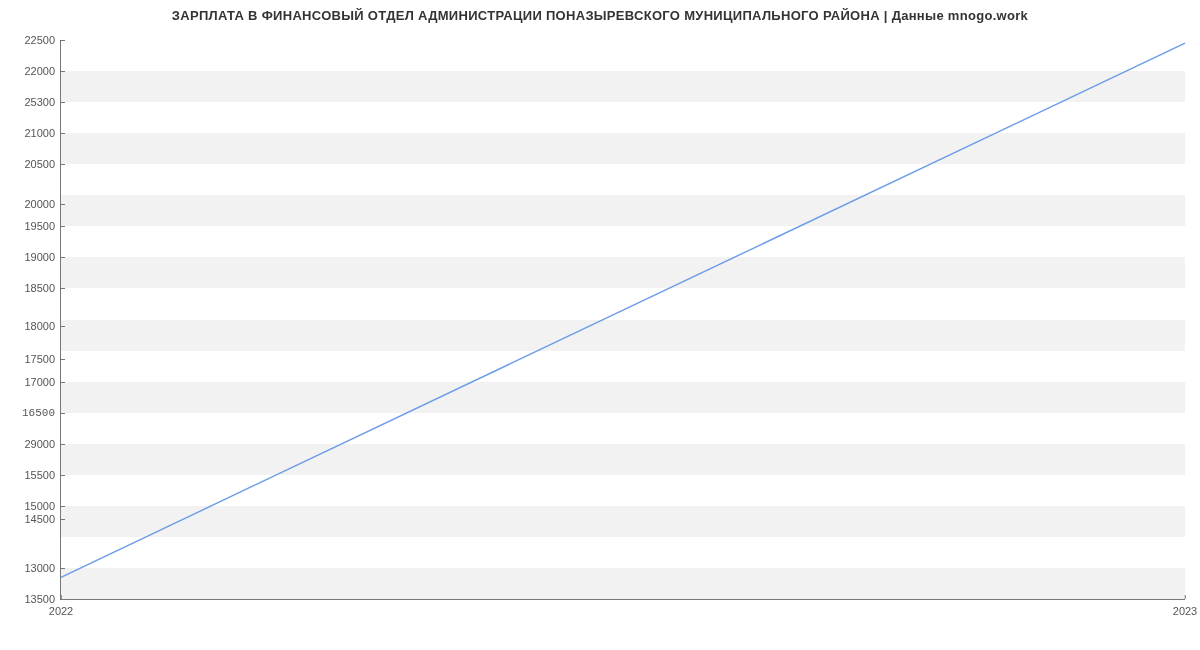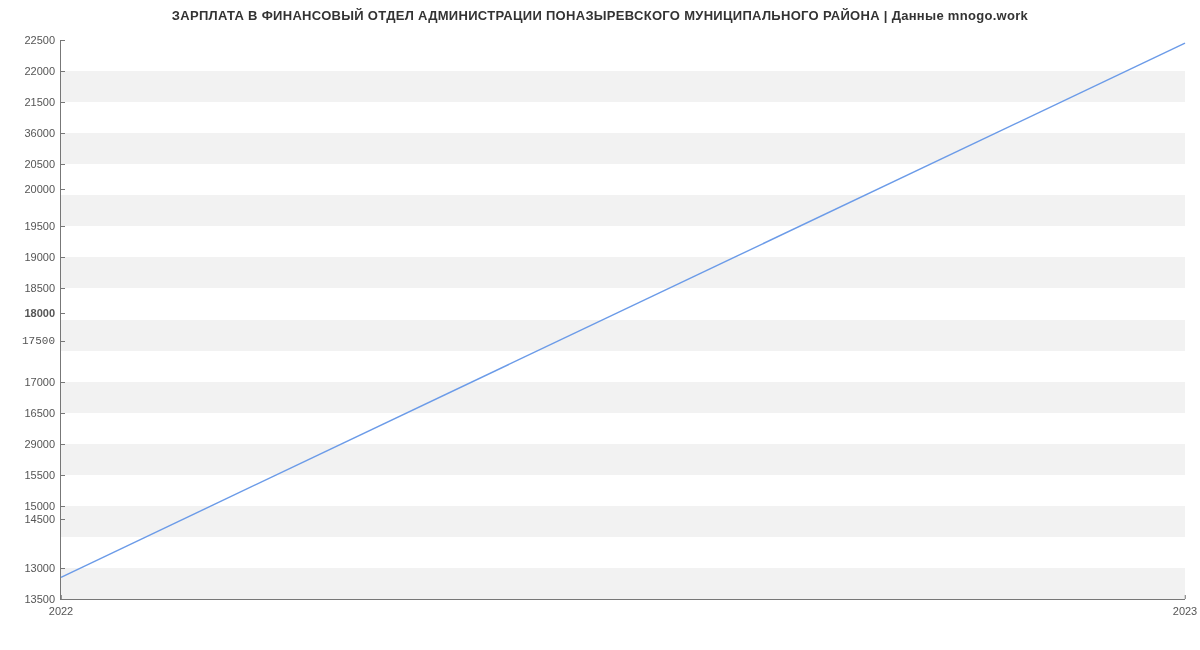--- a/index.html
+++ b/index.html
@@ -102,29 +102,29 @@
       <div class="band" style="top: 527.944px; height: 31.0556px;"></div>
     <svg class="line-layer" id="line-layer" preserveAspectRatio="none" viewBox="0 0 1124 559">
         <path d="M0.00,537.26L1124.00,3.11" fill="none" stroke="#6b9be8" stroke-width="1.4"></path>
       </svg>
   <div class="y-tick" style="top: 559px;">13500</div>
       <div class="y-tick" style="top: 527.944px;">13000</div>
       <div class="y-tick" style="top: 479px; text-align: right;">14500</div>
       <div class="y-tick" style="top: 465.833px;">15000</div>
       <div class="y-tick" style="top: 434.778px;">15500</div>
       <div class="y-tick" style="top: 403.722px;">29000</div>
-      <div class="y-tick" style="top: 372.667px;">16500</div>
+      <div class="y-tick" style="top: 372.667px; font-family: Liberation Mono, monospace;">16500</div>
       <div class="y-tick" style="top: 341.611px;">17000</div>
-      <div class="y-tick" style="top: 301px; font-family: Liberation Mono, monospace;">17500</div>
-      <div class="y-tick" style="top: 273px; font-weight: bold;">18000</div>
+      <div class="y-tick" style="top: 319px;">17500</div>
+      <div class="y-tick" style="top: 286px;">18000</div>
       <div class="y-tick" style="top: 248.444px;">18500</div>
       <div class="y-tick" style="top: 217.389px;">19000</div>
       <div class="y-tick" style="top: 186.333px;">19500</div>
-      <div class="y-tick" style="top: 149px;">20000</div>
+      <div class="y-tick" style="top: 164px;">20000</div>
       <div class="y-tick" style="top: 124.222px;">20500</div>
-      <div class="y-tick" style="top: 93.1667px;">36000</div>
-      <div class="y-tick" style="top: 62.1111px;">21500</div>
+      <div class="y-tick" style="top: 93.1667px;">21000</div>
+      <div class="y-tick" style="top: 62.1111px;">25300</div>
       <div class="y-tick" style="top: 31.0556px;">22000</div>
       <div class="y-tick" style="top: 0px; text-align: right;">22500</div>
       <div class="x-tick" style="left: 0px;">2022</div>
       <div class="x-tick" style="left: 1124px;">2023</div>
     </div>
 </div>
 
 </body></html>

